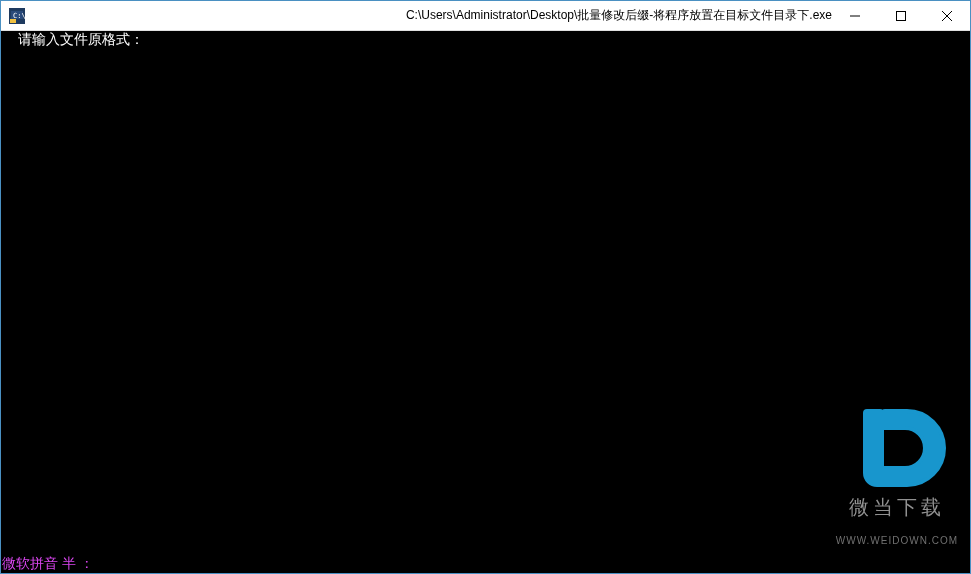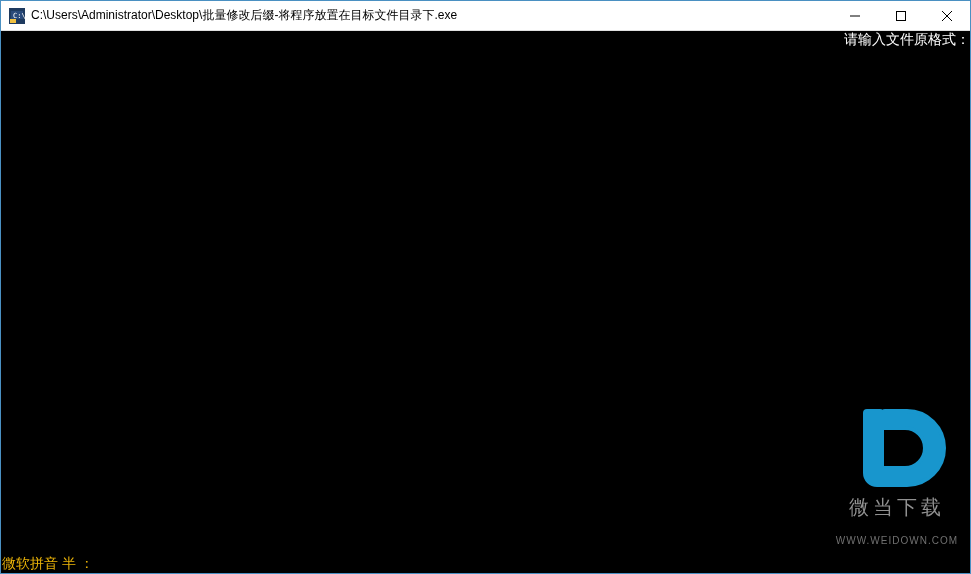--- a/index.html
+++ b/index.html
@@ -30,20 +30,21 @@
       margin: 0 6px 0 8px;
       flex-shrink: 0;
     }
     
     .titlebar-title {
       flex: 1;
       font-size: 12px;
       color: #000;
       white-space: nowrap;
       overflow: hidden;
+      text-align: right;
     }
     
     .window-controls {
       display: flex;
       height: 100%;
     }
     
     .win-btn {
       width: 46px;
       height: 100%;
@@ -64,30 +65,29 @@
       font-size: 14px;
       line-height: 16px;
       padding: 0;
       position: relative;
       overflow: hidden;
     }
     
     .console-line {
       white-space: pre;
       padding-left: 17px;
-      text-align: right;
     }
     
     .ime-status {
       position: absolute;
       bottom: 0;
       left: 0;
       right: 0;
       height: 18px;
-      color: #eab308;
+      color: #d946ef;
       font-size: 14px;
       padding-left: 1px;
       font-family: "Microsoft YaHei", "SimSun", sans-serif;
     }
     
     .watermark {
       position: absolute;
       right: 12px;
       bottom: 24px;
       text-align: center;

